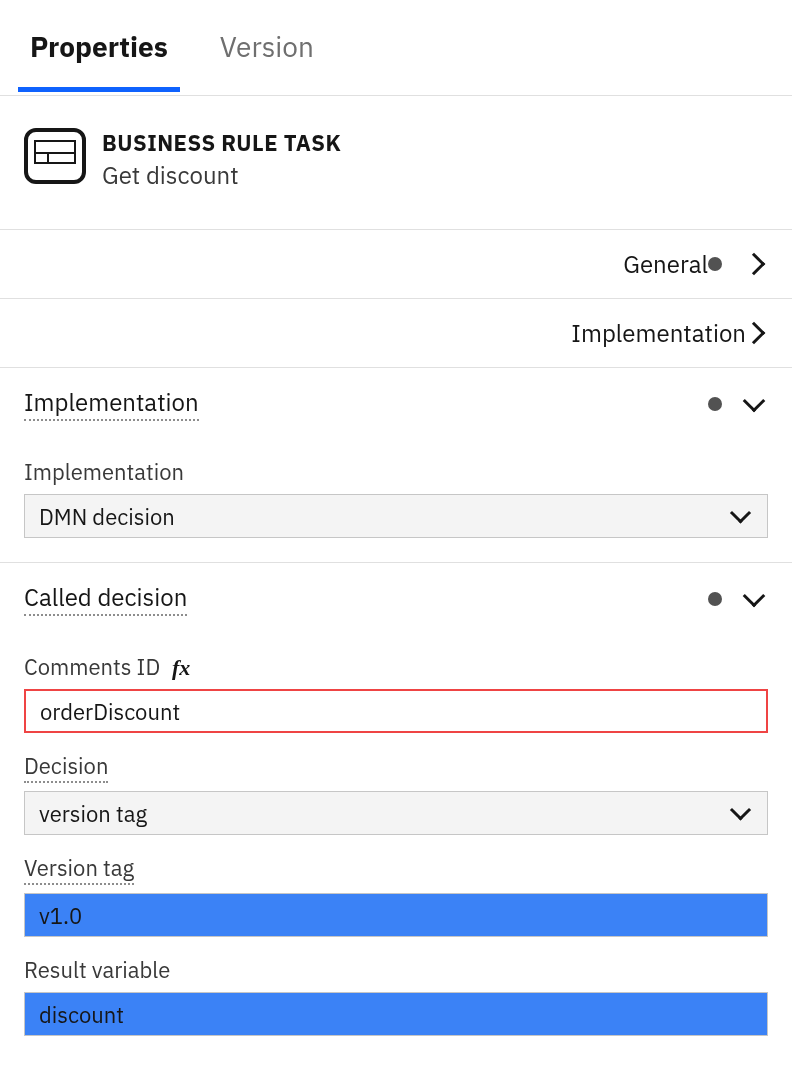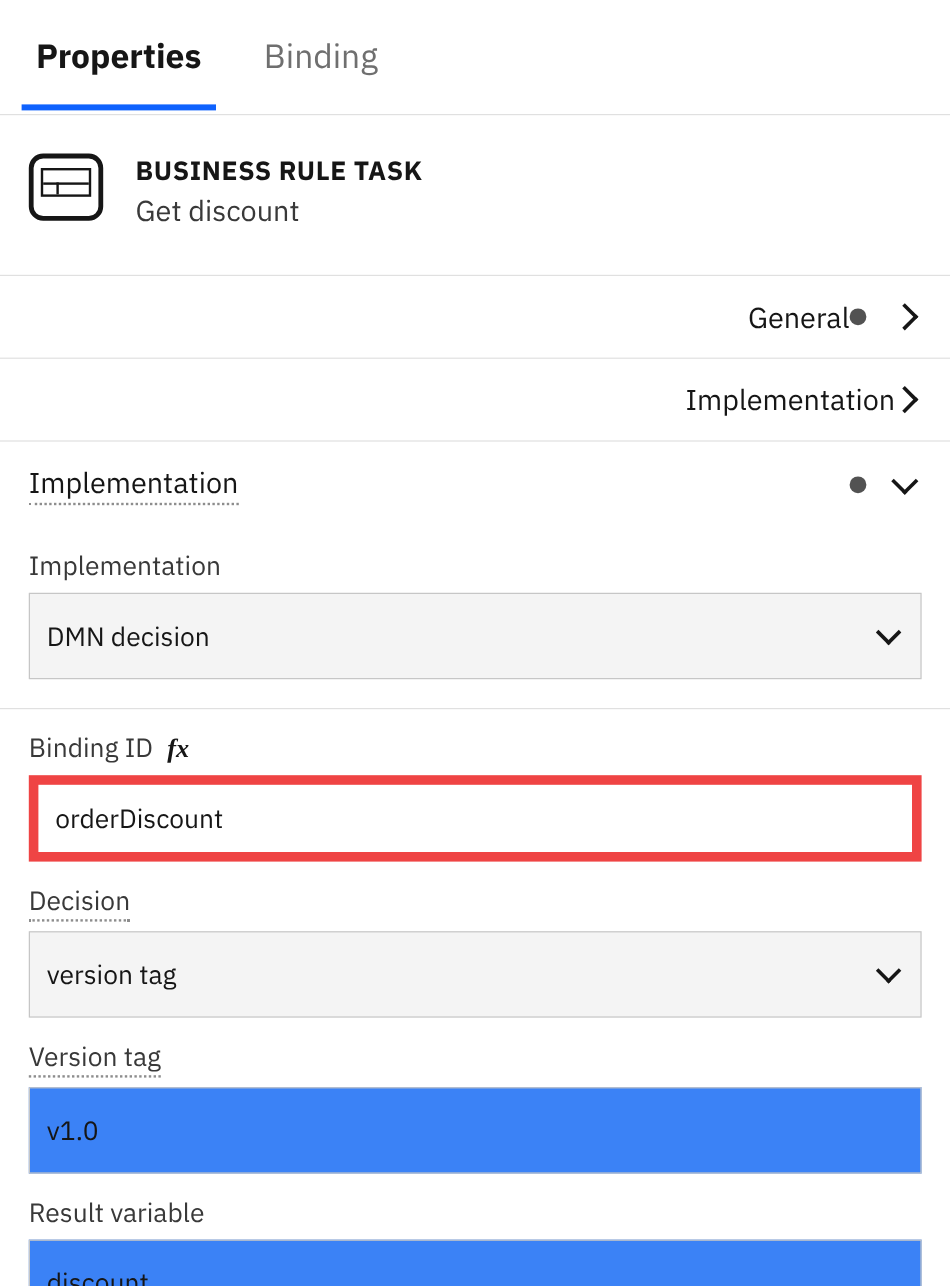--- a/index.html
+++ b/index.html
@@ -5,21 +5,21 @@
   * { box-sizing: border-box; margin: 0; padding: 0; }
   html, body { background: #fff; font-family: "IBM Plex Sans", -apple-system, BlinkMacSystemFont, "Segoe UI", Arial, sans-serif; color: #161616; width: 792px; }
   
   
   .tabs { display: flex; gap: 40px; padding: 4px 24px; border-bottom: 1px solid #e0e0e0; position: relative; }
   .tab { font-size: 28px; font-weight: 400; color: #6f6f6f; padding: 24px 6px 26px 6px; cursor: pointer; position: relative; }
   .tab.active { font-weight: 700; color: #161616; }
   .tab.active::after { content: ""; position: absolute; left: -6px; right: -6px; bottom: -1px; height: 5px; background: #0f62fe; }
 
   
-  .task-header { display: flex; align-items: flex-start; gap: 27px; padding: 32px 24px 10px 24px; }
+  .task-header { display: flex; align-items: flex-start; gap: 16px; padding: 32px 24px 10px 24px; }
   .task-icon { width: 62px; height: 56px; border: 4px solid #161616; border-radius: 12px; display: flex; align-items: flex-start; justify-content: flex-start; padding: 6px 6px 8px 6px; }
   .table-glyph { width: 100%; height: 24px; border: 2px solid #161616; border-radius: 0; position: relative; margin-top: 2px; }
   .table-glyph::before { content: ""; position: absolute; top: 50%; left: 0; right: 0; border-top: 2px solid #161616; }
   .table-glyph::after { content: ""; position: absolute; top: 50%; bottom: 0; left: 30%; border-left: 2px solid #161616; }
   .task-meta { display: flex; flex-direction: column; gap: 2px; }
   .task-type { font-size: 22px; font-weight: 700; letter-spacing: 0.5px; color: #161616; }
   .task-name { font-size: 24px; font-weight: 400; color: #393939; }
   
   
   .divider { border-top: 1px solid #e0e0e0; margin-top: 28px; }
@@ -36,34 +36,34 @@
   
   
   .section-body { padding: 0 24px 24px 24px; }
   .field { margin-top: 18px; }
   .field-label { font-size: 22px; color: #393939; display: inline-block; margin-bottom: 8px; }
   .field-label.dotted { border-bottom: 2px dotted #8d8d8d; padding-bottom: 1px; }
   .fx { font-family: Georgia, serif; font-style: italic; font-weight: 700; font-size: 22px; margin-left: 8px; margin-top: 25px; }
   
   .select-wrap { position: relative; }
   select, .text-input {
-    width: 100%; height: 72px; font-size: 22px; color: #161616;
+    width: 100%; height: 44px; font-size: 22px; color: #161616;
     padding: 0 44px 0 14px; border: 1px solid #c6c6c6; background: #f4f4f4;
     font-family: inherit; appearance: none; -webkit-appearance: none; -moz-appearance: none;
   }
   .text-input { background: #3b82f6; }
   .select-wrap::after { content: ""; position: absolute; right: 20px; top: 50%; width: 12px; height: 12px; border-right: 3px solid #161616; border-bottom: 3px solid #161616; transform: translateY(-70%) rotate(45deg); pointer-events: none; }
-  .text-input.highlight { background: #fff; border: 8px solid #ef4444; }
+  .text-input.highlight { background: #fff; border: 2px solid #ef4444; }
 </style>
 </head>
 <body>
 
 <div class="tabs">
   <div class="tab active">Properties</div>
-  <div class="tab">Binding</div>
+  <div class="tab">Version</div>
 </div>
 
 <div class="task-header">
   <div class="task-icon">
     <div class="table-glyph"></div>
   </div>
   <div class="task-meta">
     <div class="task-type">BUSINESS RULE TASK</div>
     <div class="task-name">Get discount</div>
   </div>
@@ -98,23 +98,29 @@
       <div class="select-wrap">
         <select>
           <option>DMN decision</option>
         </select>
       </div>
     </div>
   </div>
 </div>
 
 <div class="section" style="border-bottom:none;">
+  <div class="section-header">
+    <span class="section-title dotted">Called decision</span>
+    <span class="spacer"></span>
+    <span class="dot"></span>
+    <span class="chevron down"></span>
+  </div>
   <div class="section-body">
     <div class="field">
-      <span class="field-label">Binding ID</span>
+      <span class="field-label">Comments ID</span>
       <span class="fx">fx</span>
       <input type="text" class="text-input highlight" value="orderDiscount" style="">
     </div>
     <div class="field">
       <span class="field-label dotted">Decision</span>
       <div class="select-wrap">
         <select>
           <option>version tag</option>
         </select>
       </div>

